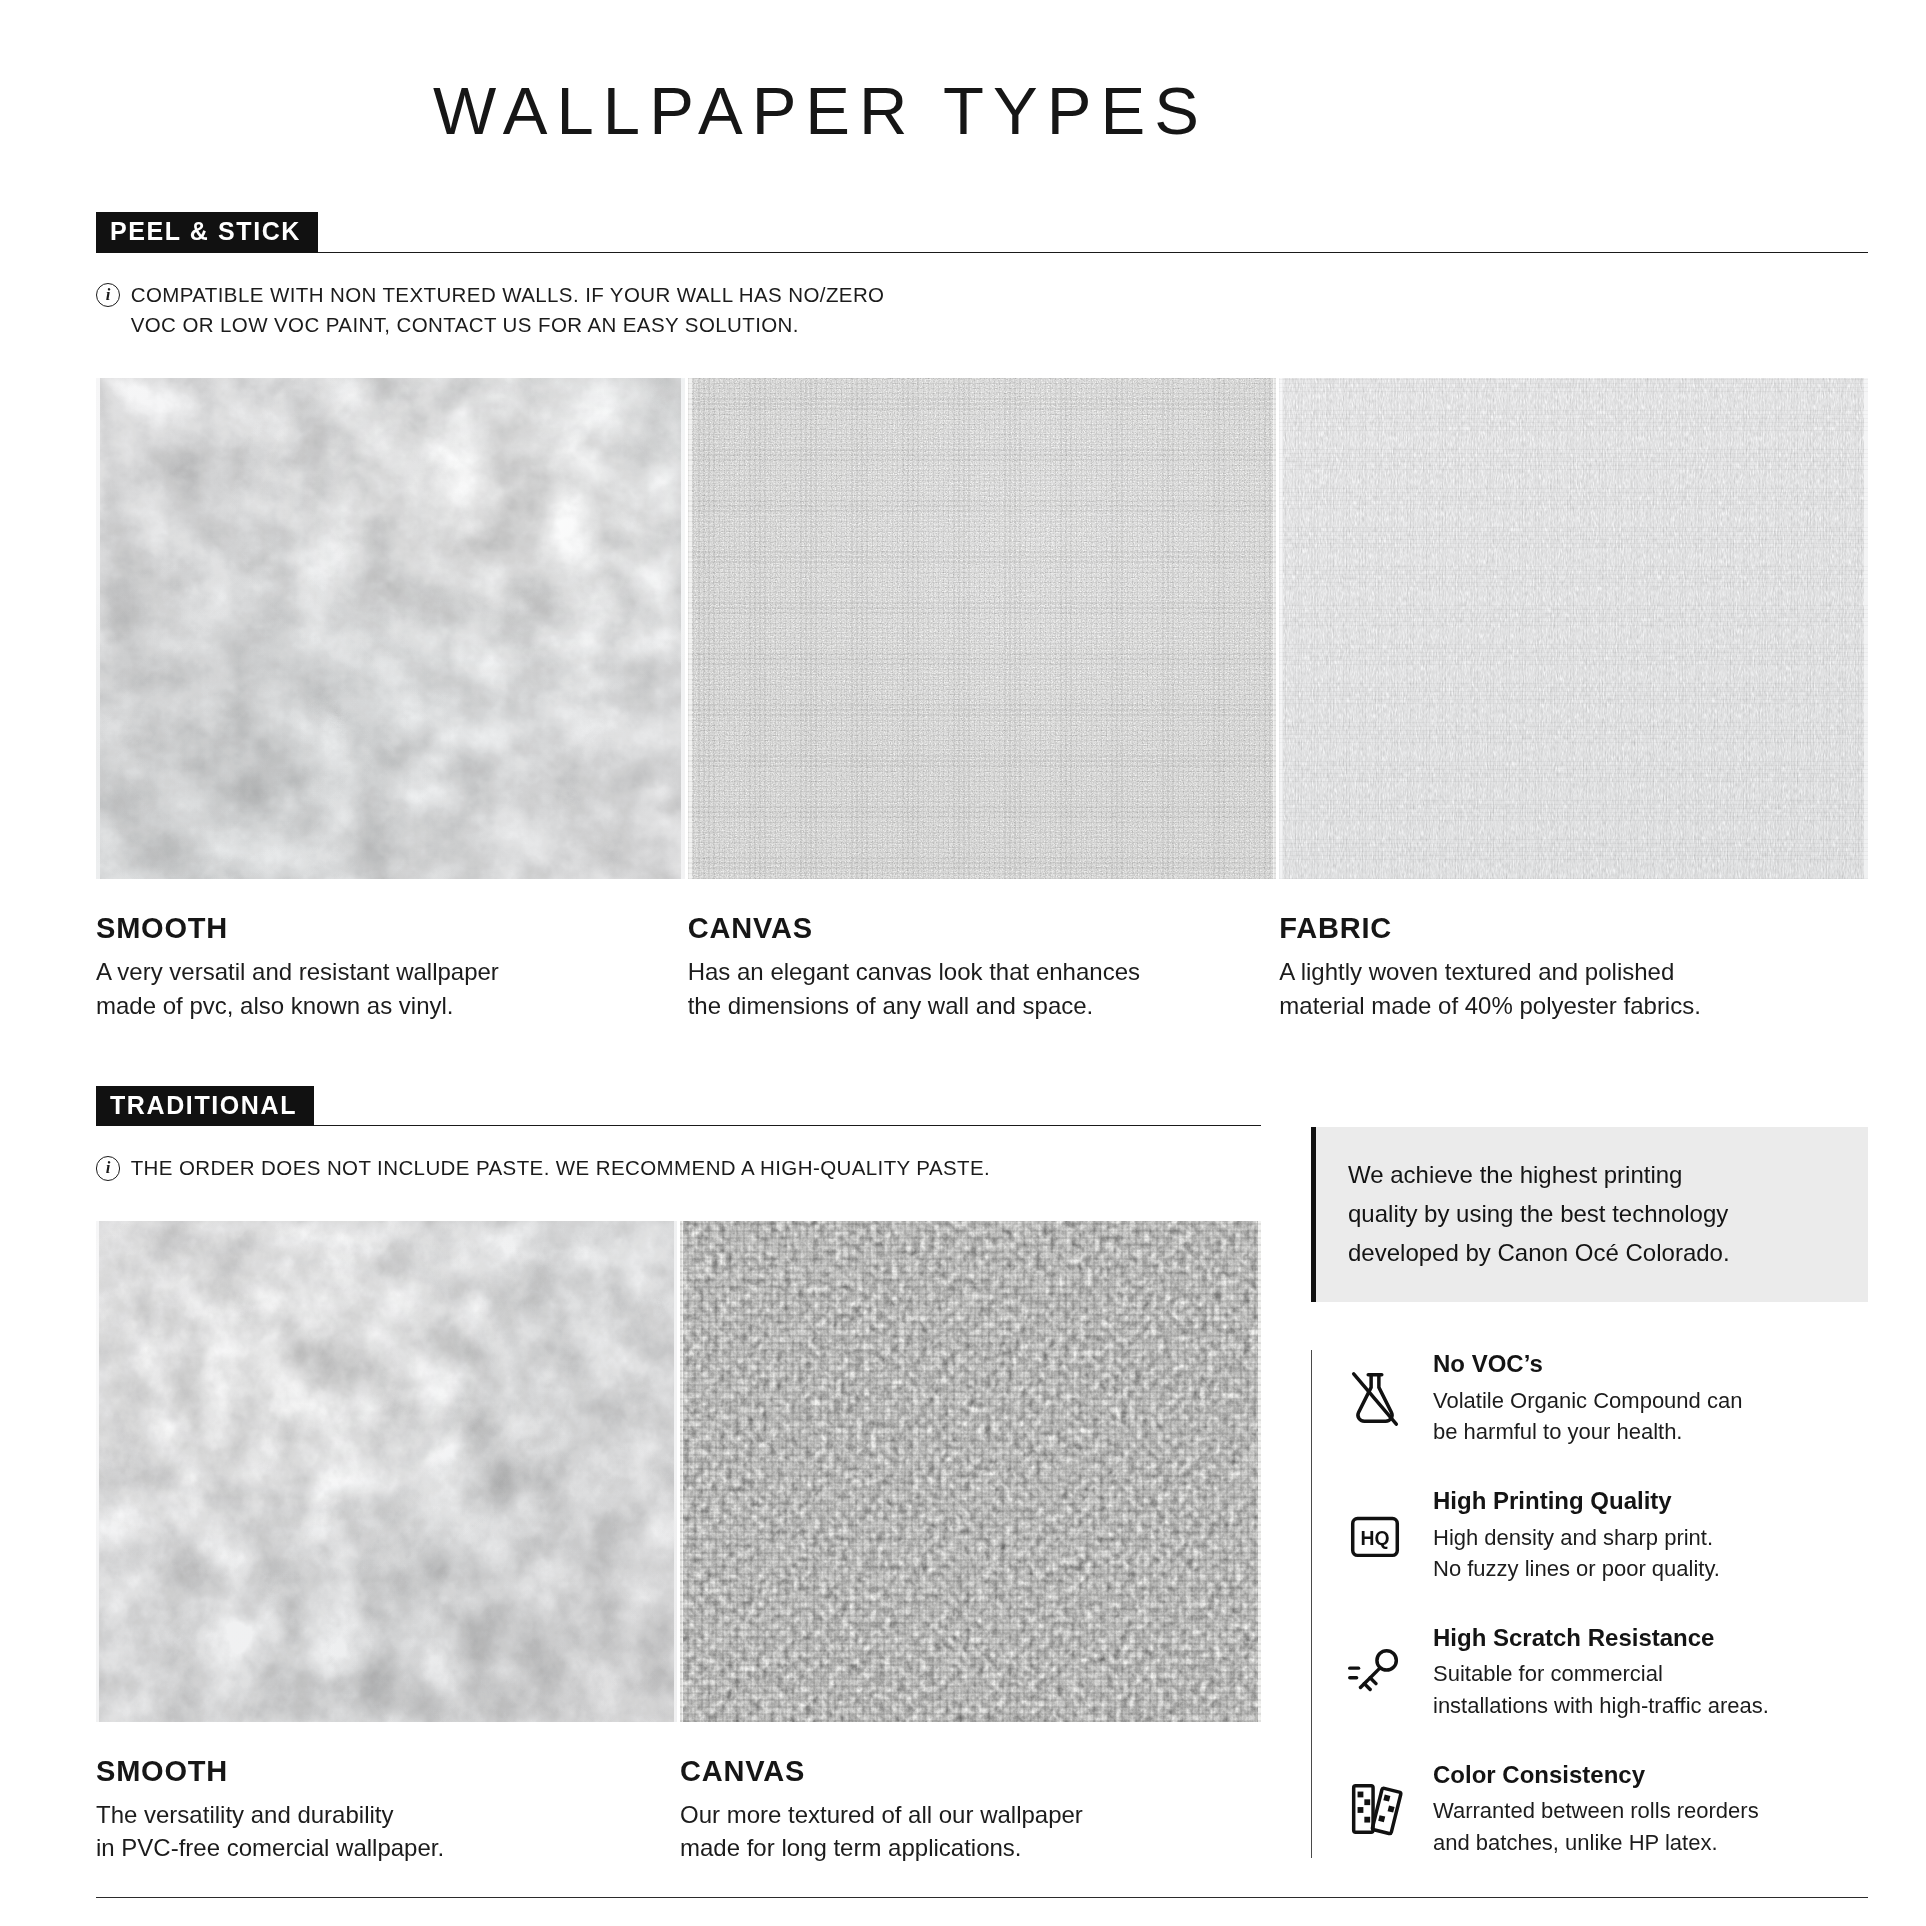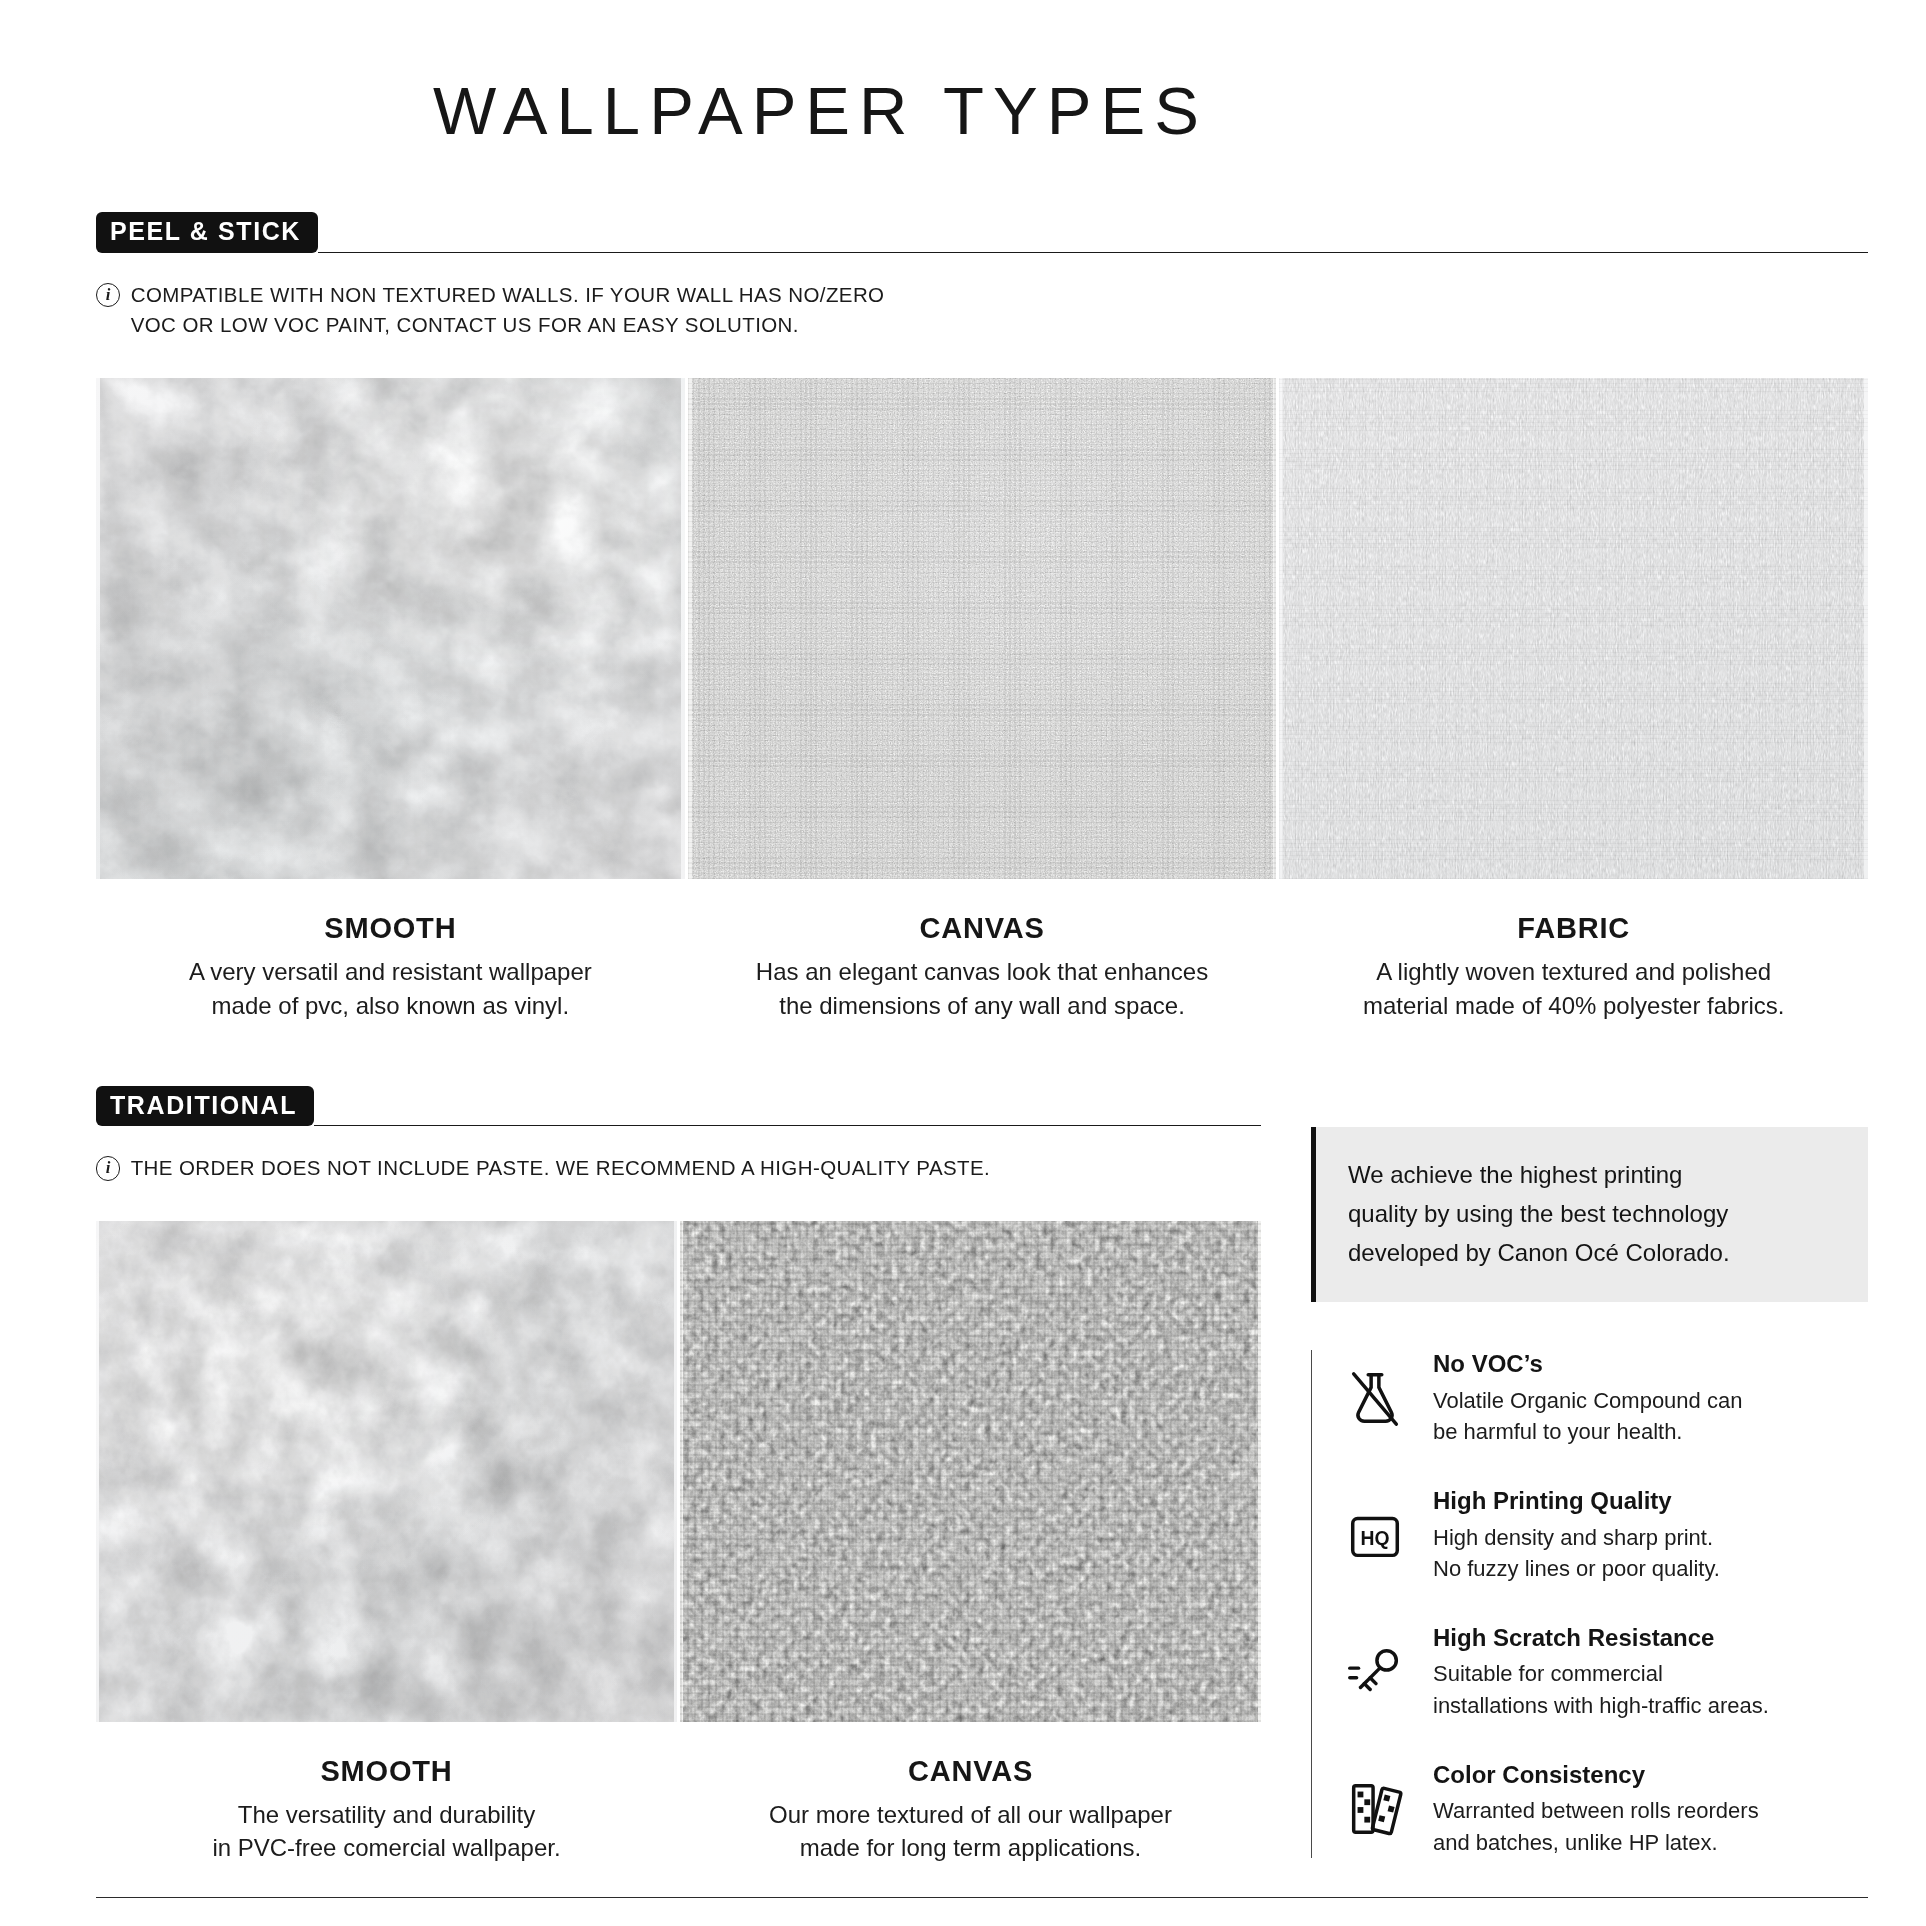--- a/index.html
+++ b/index.html
@@ -32,21 +32,20 @@
   .sec-header { display: flex; align-items: flex-end; }
   .sec-tag {
     background: #111111;
     color: #ffffff;
     font-size: 25px;
     font-weight: bold;
     letter-spacing: 1.6px;
     padding: 5.8px 16.7px 7px 14px;
     line-height: 1.1;
     white-space: nowrap;
-    border-radius: 6px;
   }
   .sec-line { flex: 1; border-bottom: 1.9px solid #1a1a1a; height: 0; }
 
   
   .note {
     display: flex;
     align-items: flex-start;
     gap: 10.3px;
     margin-top: 27px;
     font-size: 20.5px;
@@ -65,21 +64,21 @@
     align-items: center;
     justify-content: center;
     font-family: "Liberation Serif", serif;
     font-style: italic;
     font-weight: bold;
     font-size: 16.7px;
     line-height: 1;
   }
 
   
-  .swatch-row { display: flex; gap: 3px; margin-top: 37px; text-align: center; }
+  .swatch-row { display: flex; gap: 3px; margin-top: 37px; }
   .swatch-fig { margin: 0; flex: 1; display: flex; flex-direction: column; }
   .swatch {
     position: relative;
     width: 100%;
     height: 501px;
     overflow: hidden;
   }
   .noise { position: absolute; left: 0; top: 0; width: 100%; height: 100%; display: block; }
   .n-soft   { opacity: 0.55; }
   .n-weave  { opacity: 0.50; }

